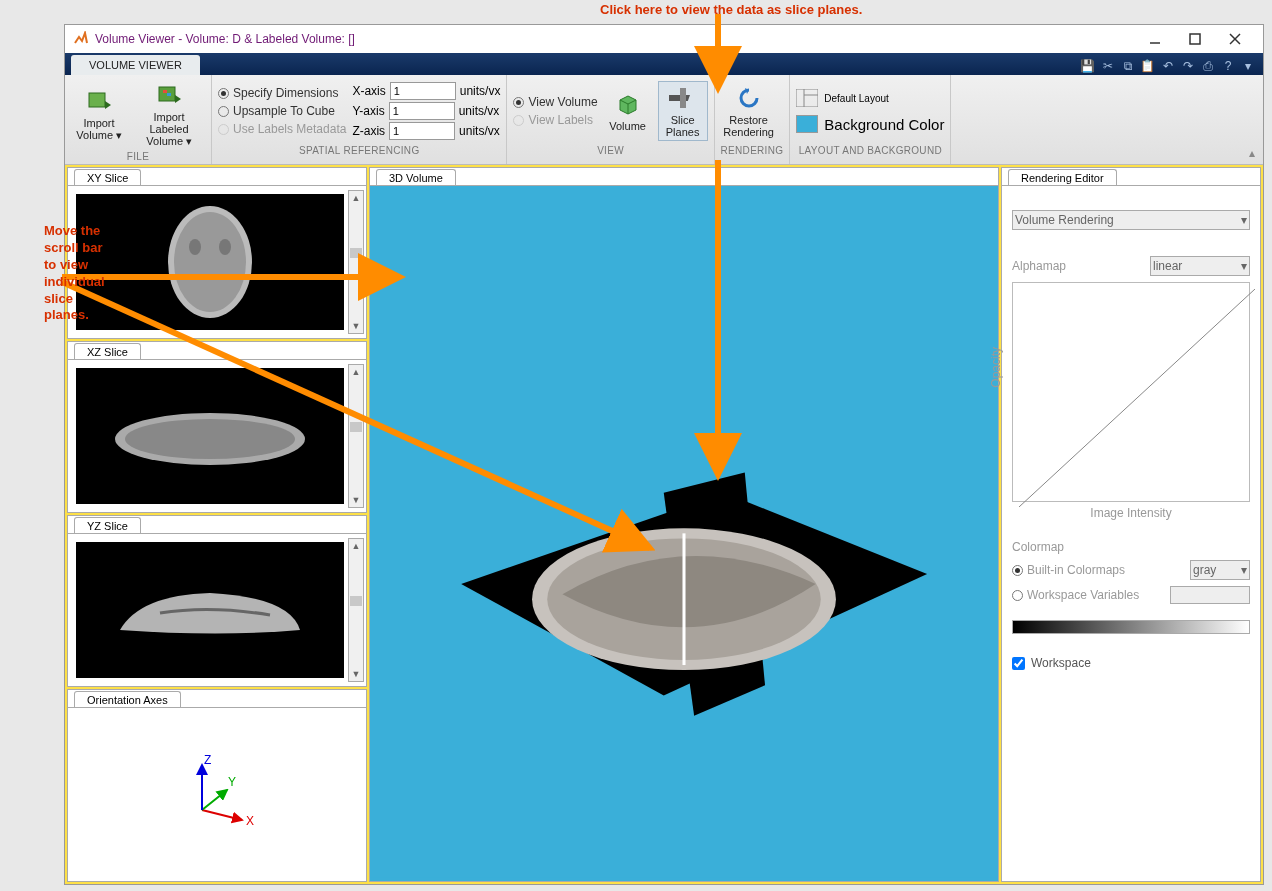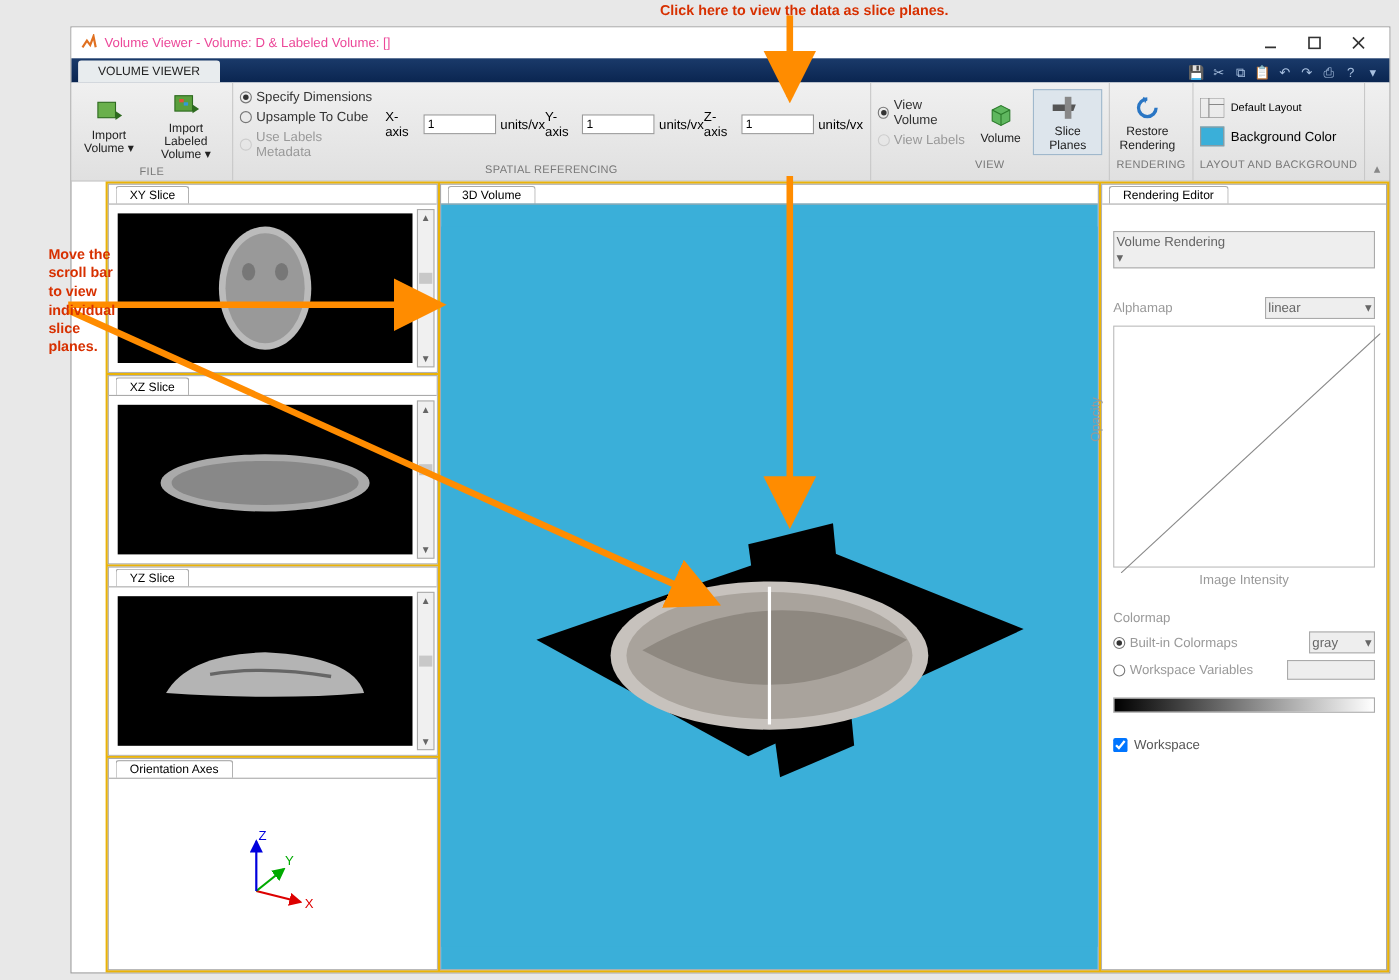--- a/index.html
+++ b/index.html
@@ -1,42 +1,42 @@
 <!DOCTYPE html>
 <html><head>
 <meta charset="utf-8">
 <style>
   * { box-sizing: border-box; margin: 0; padding: 0; font-family: "Segoe UI", Tahoma, sans-serif; font-size: 12px; }
   body { background: #e8e8e8; width: 1272px; height: 891px; position: relative; overflow: hidden; }
   .annotation { position: absolute; color: #d73000; font-weight: bold; font-size: 13px; z-index: 100; }
   .app-window { position: absolute; left: 64px; top: 24px; width: 1200px; height: 861px; background: #fff; border: 1px solid #999; display: flex; flex-direction: column; }
   .titlebar { height: 28px; display: flex; align-items: center; padding: 0 8px; background: #fff; }
   .titlebar .logo { width: 16px; height: 16px; margin-right: 6px; }
-  .titlebar .title { flex: 1; color: #ec4899; }
+  .titlebar .title { flex: 1; color: #701a75; }
   .titlebar .winbtn { width: 40px; height: 28px; display: flex; align-items: center; justify-content: center; }
   .ribbonstrip { height: 22px; background: linear-gradient(#1a3a6a,#0a2550); display: flex; align-items: flex-end; }
   .ribbon-tab { background: #e8ecee; padding: 4px 18px; margin-left: 6px; font-size: 11px; color: #222; border-top-left-radius: 3px; border-top-right-radius: 3px; }
   .ribbon-right { margin-left: auto; display: flex; gap: 2px; padding-right: 6px; }
   .ribbon-right .ic { width: 18px; height: 18px; display: flex; align-items: center; justify-content: center; color: #a8c0e0; font-size: 12px; }
   .toolstrip { background: linear-gradient(#f0f0f0,#e0e0e0); border-bottom: 1px solid #bbb; display: flex; }
   .tsgroup { display: flex; flex-direction: column; border-right: 1px solid #c8c8c8; padding: 4px 6px 0 6px; }
   .tsgroup .body { display: flex; align-items: center; gap: 6px; min-height: 64px; }
   .tsgroup .label { text-align: center; font-size: 10px; color: #777; padding: 2px 0; text-transform: uppercase; letter-spacing: 0.3px;}
   .bigbtn { display: flex; flex-direction: column; align-items: center; width: 56px; padding: 2px; cursor: default; }
   .bigbtn.sel { background: #dde5ec; border: 1px solid #a0b8cc; }
   .bigbtn .icon { width: 28px; height: 28px; }
   .bigbtn .txt { font-size: 11px; text-align: center; color: #222; line-height: 1.1; margin-top: 2px;}
   .radio-row { display: flex; align-items: center; gap: 4px; font-size: 11px; color: #333; padding: 2px 0;}
   .radio-row.dis { color: #999; }
   .radio-dot { width: 11px; height: 11px; border-radius: 50%; border: 1px solid #777; display:inline-block; position:relative;}
   .radio-dot.on::after{content:'';position:absolute;top:2px;left:2px;width:5px;height:5px;border-radius:50%;background:#333;}
   .axisrow { display: flex; align-items: center; gap: 4px; font-size: 11px; padding: 1px 0;}
   .axisrow input { width: 66px; height: 18px; border: 1px solid #999; padding: 0 3px; font-size: 11px;}
   .swatch { width: 22px; height: 18px; border: 1px solid #999; display:inline-block; }
-  .workarea { flex: 1; background: #eab308; display: flex; padding: 2px; gap: 2px; margin-left: 31px; }
+  .workarea { flex: 1; background: #fde047; display: flex; padding: 2px; gap: 2px; }
   .leftcol { width: 300px; display: flex; flex-direction: column; gap: 2px; }
   .panel { background: #fff; border: 1px solid #aaa; display: flex; flex-direction: column; }
   .panel .tab { display: inline-block; background: #fff; border: 1px solid #aaa; border-bottom: none; padding: 2px 12px; font-size: 11px; margin-left: 6px; position: relative; top: 1px; border-top-left-radius:3px;border-top-right-radius:3px;}
   .panel .content { border-top: 1px solid #aaa; flex: 1; position: relative; background:#fff;}
   .slicebox { position: absolute; inset: 8px 22px 8px 8px; background: #000; display:flex; align-items:center; justify-content:center;}
   .scrollbar { position: absolute; right: 2px; top: 4px; bottom: 4px; width: 16px; border:1px solid #aaa; background:#f0f0f0;}
   .scrollbar .thumb{position:absolute; left:1px;right:1px; top:40%; height:10px; background:#c8c8c8;}
   .scrollbar .arr{position:absolute;left:0;right:0;height:14px;display:flex;align-items:center;justify-content:center;font-size:9px;color:#666;}
   .center { flex: 1; display:flex; flex-direction:column;}
   .center .content { background: #3aafd9; }
@@ -125,21 +125,21 @@
             </label>
           <label class="radio-row">
               <span class="radio-dot"></span>
               <span>Upsample To Cube</span>
             </label>
           <label class="radio-row dis">
               <span class="radio-dot" style="border-color:#ccc"></span>
               <span>Use Labels Metadata</span>
             </label>
         </div>
-        <div style="display:flex;flex-direction:row;">
+        <div style="display:flex;flex-direction:column;">
           <div class="axisrow">
               <span>X-axis</span>
               <input value="1" style="">
               <span>units/vx</span>
             </div>
           <div class="axisrow">
               <span>Y-axis</span>
               <input value="1" style="">
               <span>units/vx</span>
             </div>
@@ -167,21 +167,21 @@
         </div>
         <div class="bigbtn" style="width:48px">
           <svg class="icon" viewBox="0 0 28 28">
               <polygon points="6,10 14,6 22,10 22,20 14,24 6,20" fill="#5fb75f" stroke="#2a7a2a"></polygon>
               <line x1="6" y1="10" x2="14" y2="14" stroke="#2a7a2a"></line>
               <line x1="22" y1="10" x2="14" y2="14" stroke="#2a7a2a"></line>
               <line x1="14" y1="14" x2="14" y2="24" stroke="#2a7a2a"></line>
             </svg>
           <span class="txt">Volume</span>
         </div>
-        <div class="bigbtn sel" style="width:64px">
+        <div class="bigbtn sel" style="width:50px">
           <svg class="icon" viewBox="0 0 28 28">
               <rect x="3" y="11" width="22" height="6" fill="#555" transform="skewX(-20)"></rect>
               <rect x="11" y="4" width="6" height="20" fill="#888"></rect>
             </svg>
           <span class="txt">Slice Planes</span>
         </div>
       </div>
       <div class="label">VIEW</div>
     </div>
 
@@ -203,21 +203,21 @@
         <div style="display:flex;align-items:center;gap:6px;">
           <svg width="22" height="18">
               <rect x="0" y="0" width="22" height="18" fill="none" stroke="#888"></rect>
               <line x1="8" y1="0" x2="8" y2="18" stroke="#888"></line>
               <line x1="8" y1="6" x2="22" y2="6" stroke="#888"></line>
             </svg>
           <span style="font-size:10px">Default Layout</span>
         </div>
         <div style="display:flex;align-items:center;gap:6px;">
           <span class="swatch" style="background:#3aafd9"></span>
-          <span style="font-size:12px">Background Color</span>
+          <span style="font-size:15px">Background Color</span>
         </div>
       </div>
       <div class="label">LAYOUT AND BACKGROUND</div>
     </div>
     <div style="flex:1;display:flex;align-items:flex-end;justify-content:flex-end;padding:4px 8px;color:#888;">▴</div>
   </div>
 
   <div class="workarea">
     <div class="leftcol">
       <div class="panel" style="height:172px">
@@ -309,21 +309,21 @@
             </g>
           </svg>
         </div>
       </div>
     </div>
 
     <div class="rightcol">
       <div class="panel" style="flex:1">
         <div><span class="tab">Rendering Editor</span></div>
         <div class="content re-body">
-          <div class="sel-box" style="margin:14px 0 26px 0;display:flex;justify-content:space-between;flex-direction:column;">
+          <div class="sel-box" style="margin:14px 0 26px 0;display:flex;justify-content:space-between;">
               <span>Volume Rendering</span>
               <span>▾</span>
             </div>
 
           <div style="display:flex;align-items:center;gap:10px;margin-bottom:4px;">
             <span style="flex:1;color:#999">Alphamap</span>
             <div class="sel-box" style="width:100px;display:flex;justify-content:space-between;">
                 <span>linear</span>
                 <span>▾</span>
               </div>

